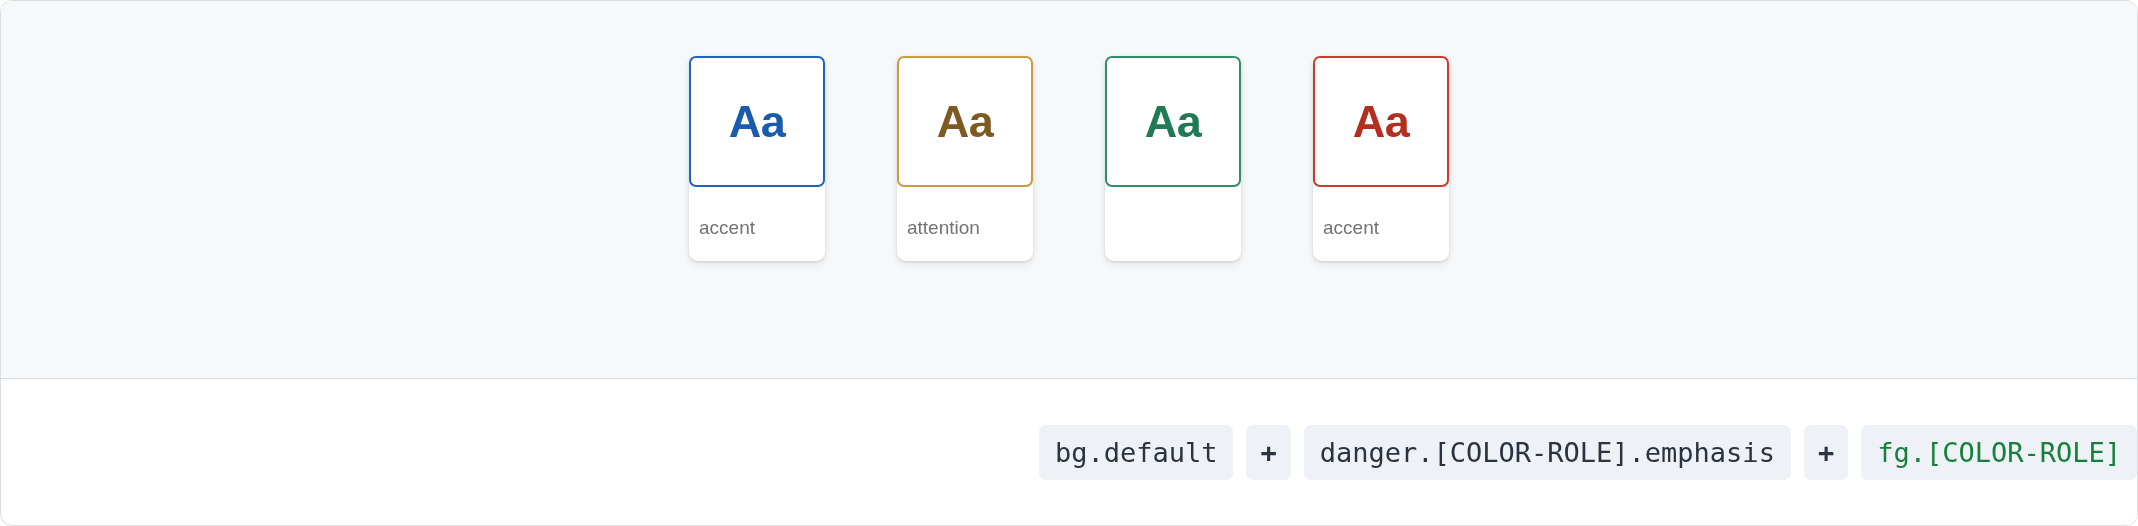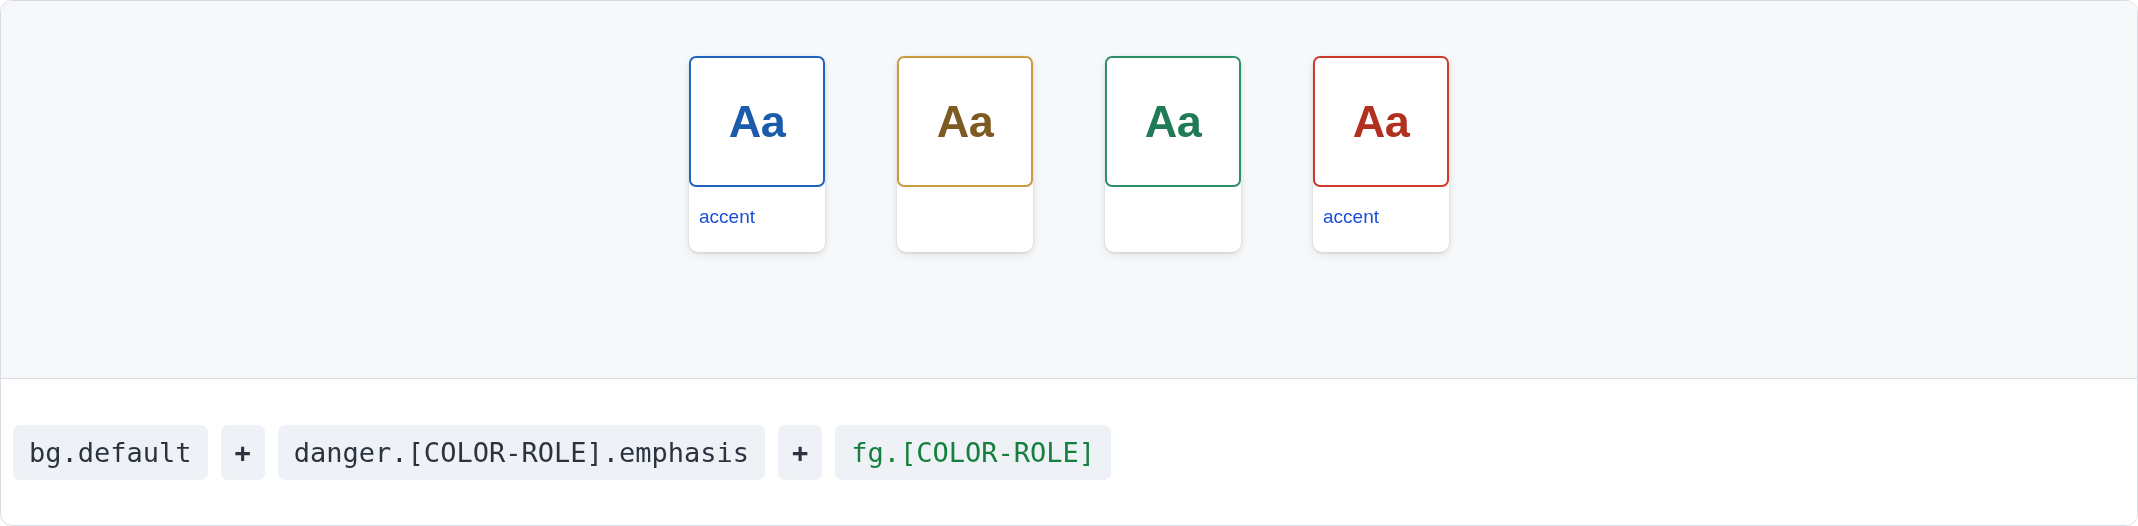--- a/index.html
+++ b/index.html
@@ -64,33 +64,33 @@
 
   .swatch-aa {
     font-size: 45px;
     font-weight: 700;
     line-height: 1;
     letter-spacing: -0.5px;
   }
 
   .swatch-label {
     font-size: 19px;
-    color: #1d4ed8;
+    color: #737373;
     line-height: 1;
-    padding: 20px 0 0 10px;
-    height: 65px;
+    padding: 31px 0 0 10px;
+    height: 74px;
   }
 
   
   .formula-panel {
     height: 147px;
     background: #ffffff;
     display: flex;
     align-items: center;
-    justify-content: flex-start;
+    justify-content: flex-end;
     gap: 13px;
     margin-left: 12px;
   }
 
   .token {
     font-family: "DejaVu Sans Mono", "Liberation Mono", monospace;
     font-size: 27px;
     line-height: 1;
     color: #2c3340;
     background: #eef1f5;
@@ -117,20 +117,21 @@
         <div class="swatch-box" style="border-color: rgb(31, 99, 189); background: rgb(255, 255, 255);">
           <span class="swatch-aa" style="color: rgb(27, 91, 171);">Aa</span>
         </div>
         <div class="swatch-label">accent</div>
       </div>
 
       <div class="swatch-card">
         <div class="swatch-box" style="border-color: rgb(201, 156, 63); background: rgb(255, 255, 255);">
           <span class="swatch-aa" style="color: rgb(125, 90, 34);">Aa</span>
         </div>
+        <div class="swatch-label">attention</div>
       </div>
 
       <div class="swatch-card">
         <div class="swatch-box" style="border-color: rgb(47, 144, 104); background: rgb(255, 255, 255);">
           <span class="swatch-aa" style="color: rgb(31, 122, 85);">Aa</span>
         </div>
       </div>
 
       <div class="swatch-card">
         <div class="swatch-box" style="border-color: rgb(207, 59, 42); background: rgb(255, 255, 255);">

